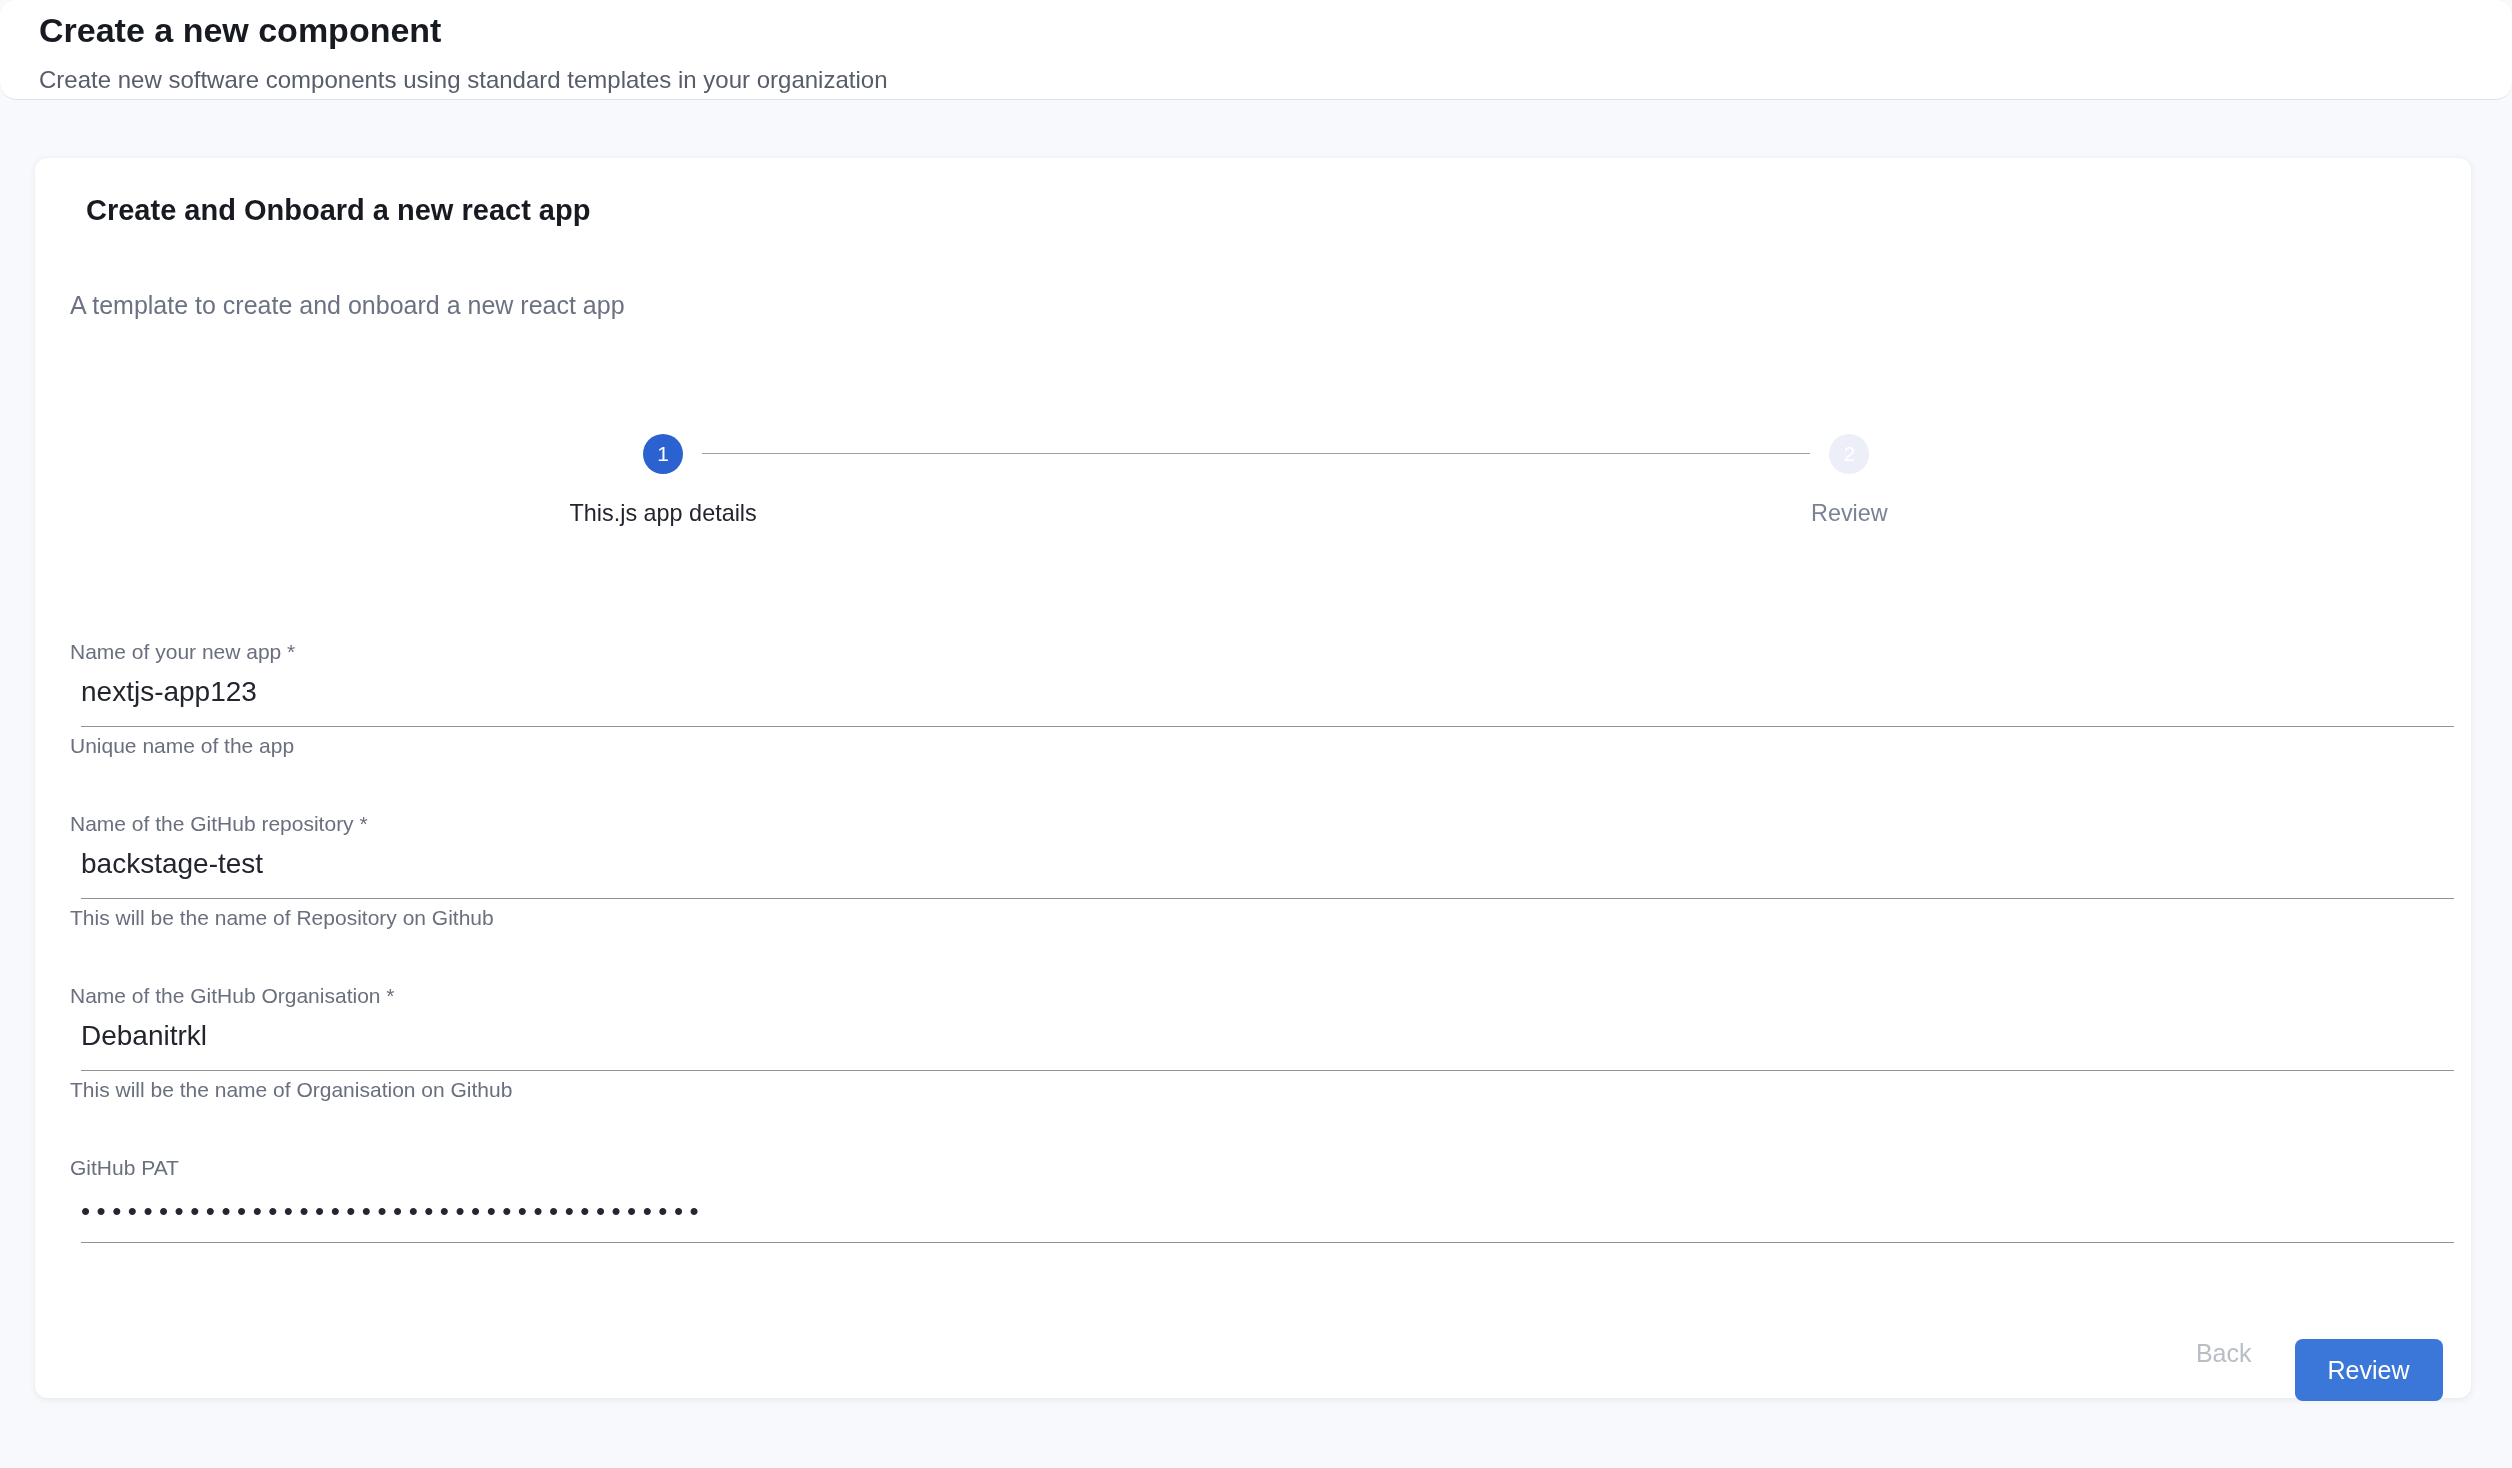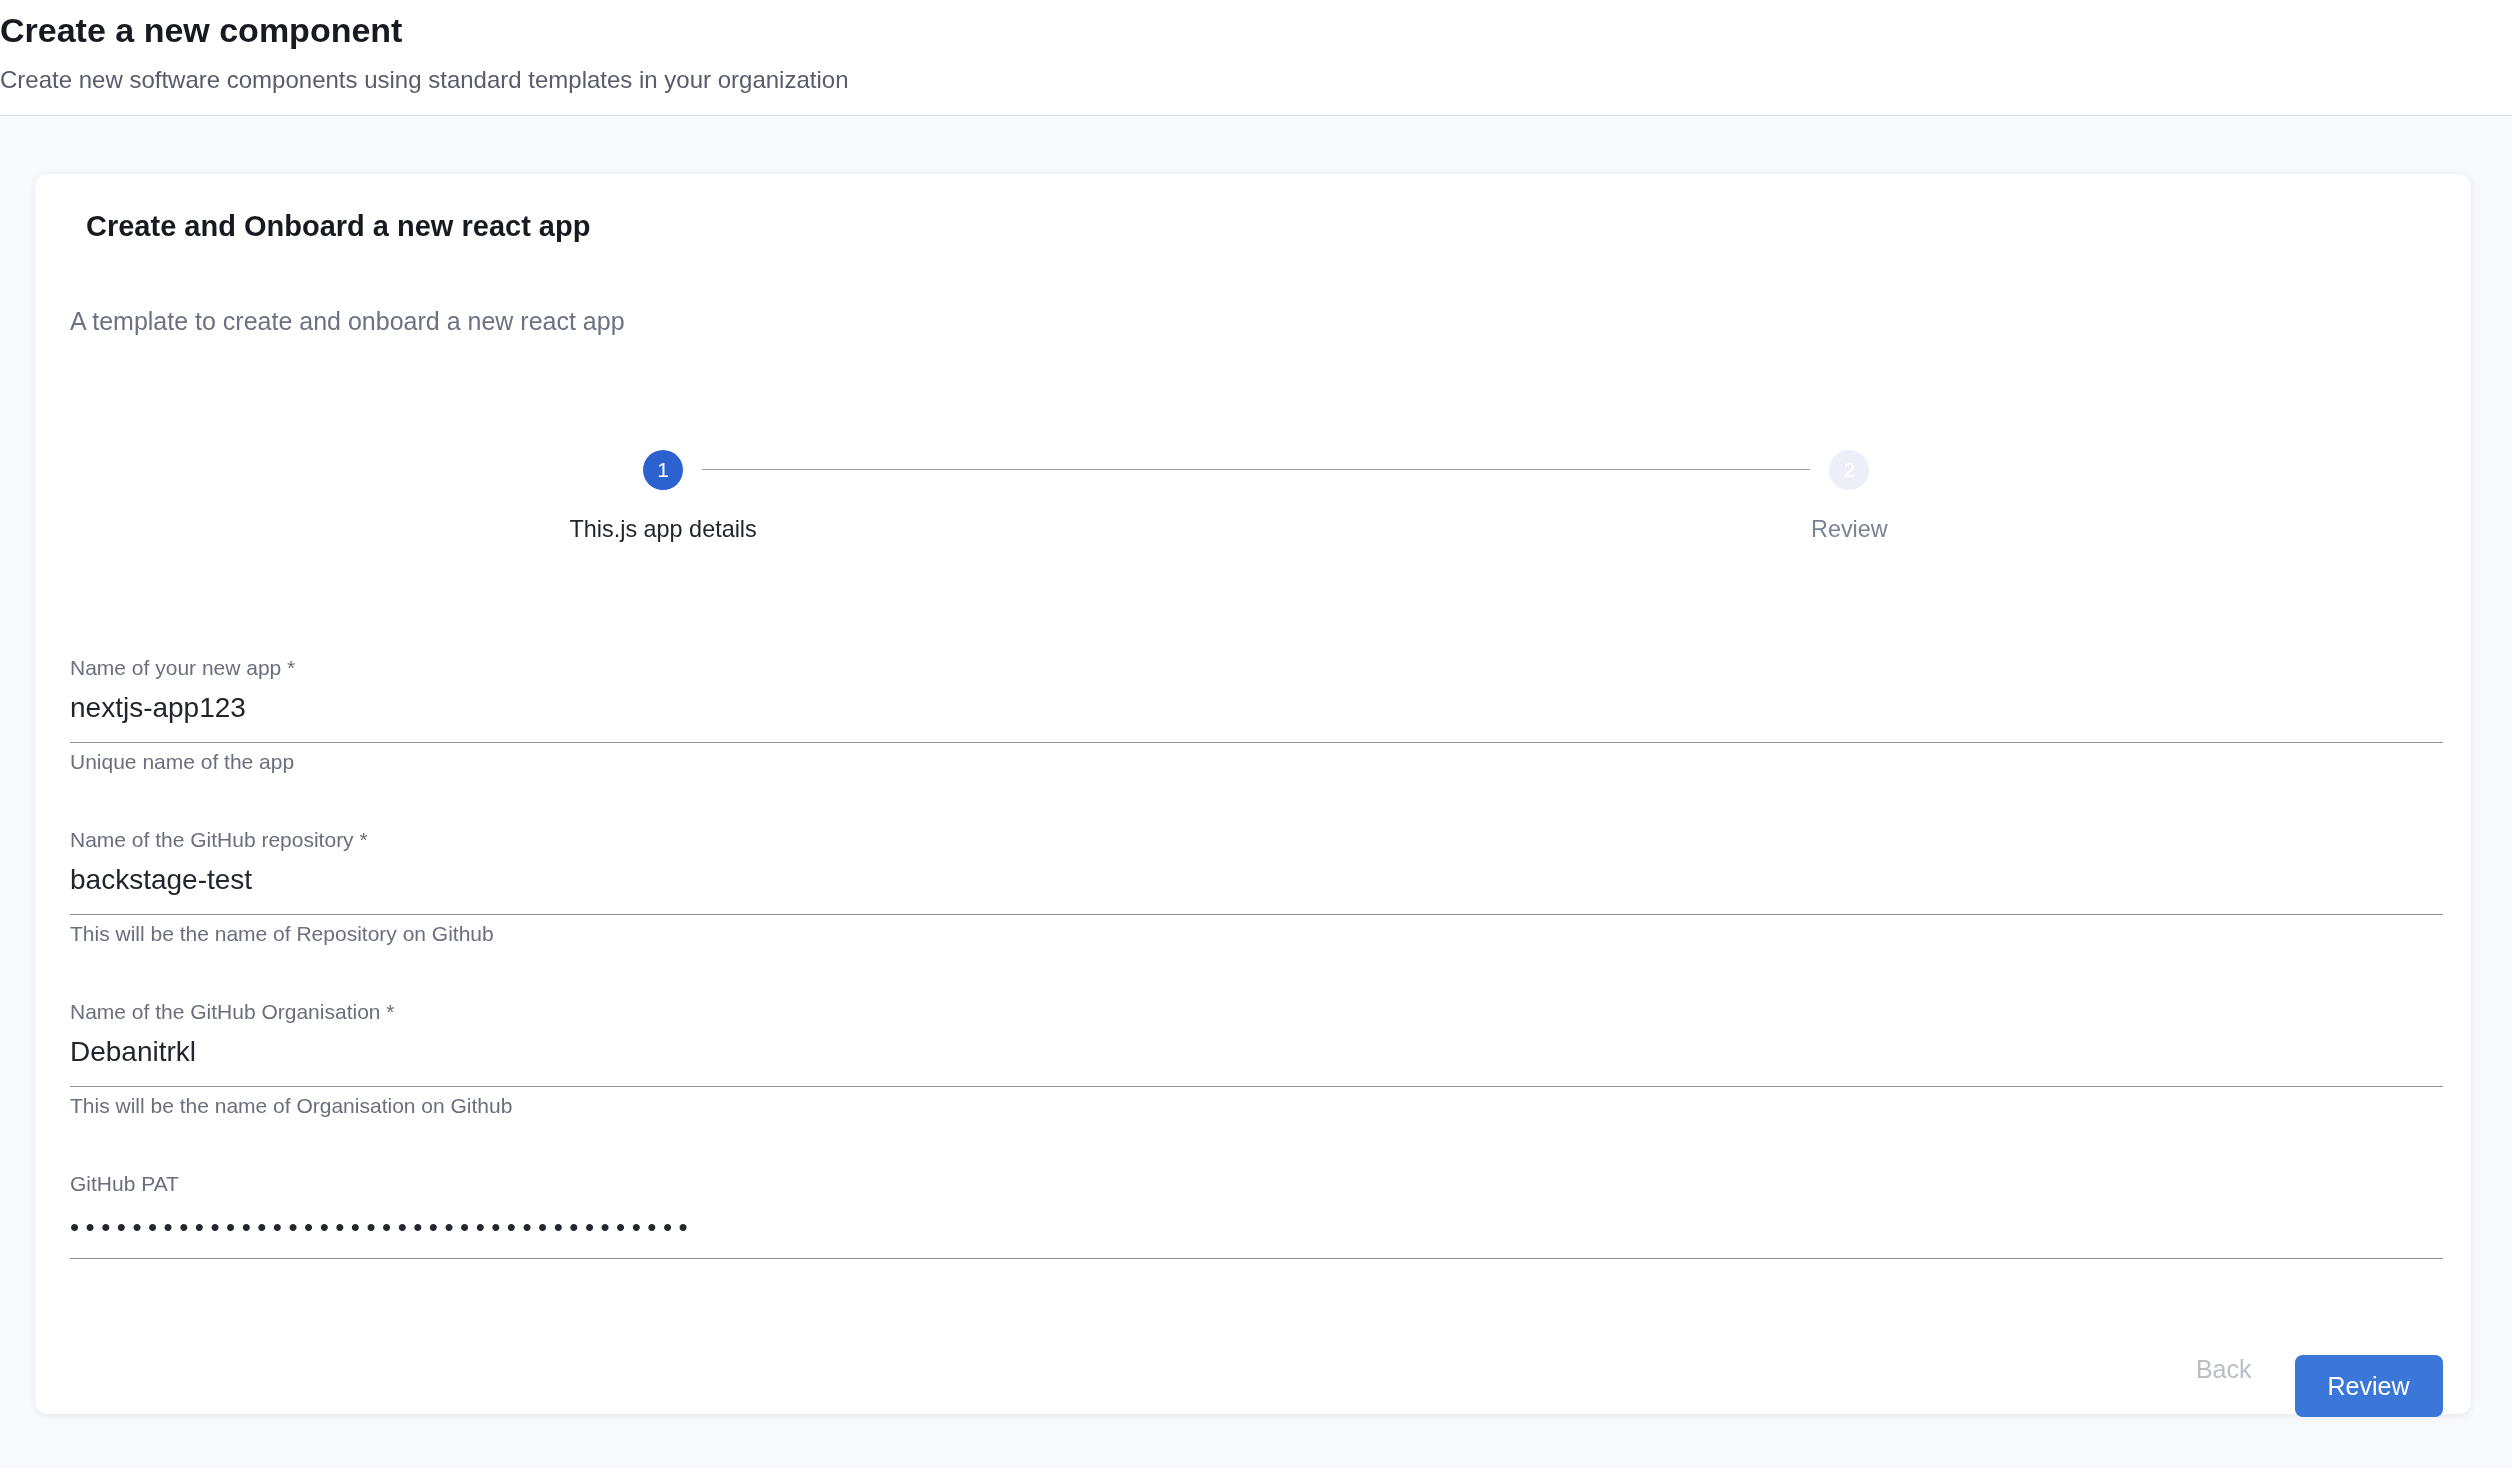--- a/index.html
+++ b/index.html
@@ -7,23 +7,25 @@
   body {
     width: 2512px;
     height: 1469px;
     background: #f8f9fc;
     font-family: "Liberation Sans", sans-serif;
     overflow: hidden;
   }
 
   
   .page-header {
-    height: 116px;
+    height: 100px;
     background: #ffffff;
     border-bottom: 1.7px solid #dde0e6;
+    padding-left: 39px;
+    border-radius: 17px;
   }
   .page-title {
     margin: 0;
     padding-top: 12px;
     font-size: 34px;
     line-height: 1.1;
     font-weight: 700;
     color: #171a20;
   }
   .page-subtitle {
@@ -111,20 +113,21 @@
     border: none;
     outline: none;
     border-bottom: 1.7px solid #8f9298;
     border-radius: 0;
     background: transparent;
     font-family: inherit;
     font-size: 28px;
     line-height: 1;
     color: #22252e;
     padding: 14px 0 17.3px 0;
+    margin-left: 11px;
   }
   .field-input.masked {
     font-size: 26px;
     letter-spacing: 6.5px;
     padding: 17.3px 0 15.6px 0;
     color: #23272f;
   }
   .field-helper {
     margin-top: 8.7px;
     font-size: 21px;

